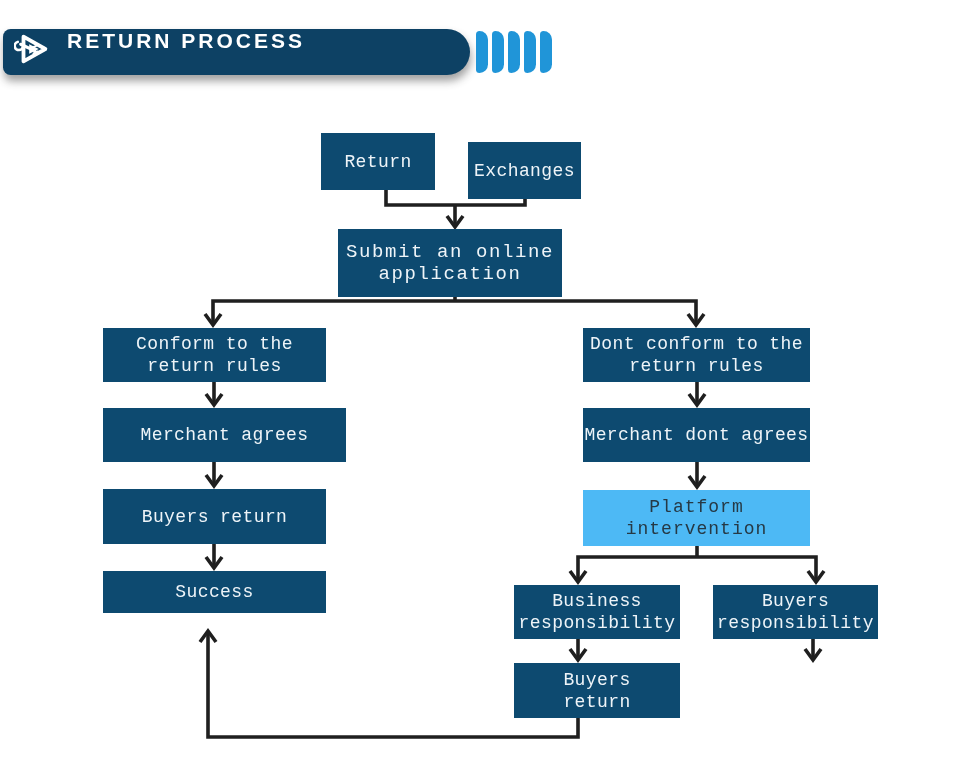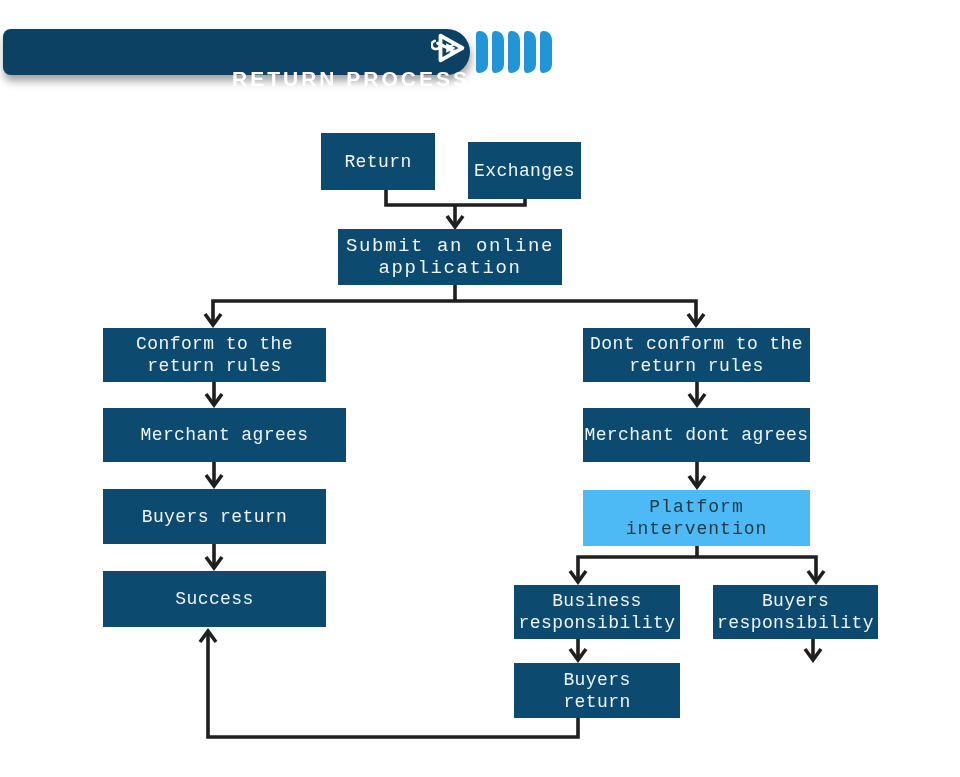--- a/index.html
+++ b/index.html
@@ -14,23 +14,22 @@
 
   
   .header-bar {
     position: absolute;
     left: 3px; top: 29px;
     width: 467px; height: 46px;
     background: var(--header-navy, #0d4164);
     border-radius: 8px 24px 24px 8px;
     box-shadow: 1px 6px 8px rgba(45,45,45,0.45);
     display: flex;
-    align-items: flex-end;
+    align-items: flex-start;
     z-index: 2;
-    flex-direction: column;
   }
   .logo-badge {
     width: 40px; height: 40px;
     margin-left: 10px;
     display: flex; align-items: center; justify-content: center;
   }
   .header-title {
     color: #ffffff;
     font-size: 21px;
     font-weight: bold;
@@ -151,39 +150,39 @@
     <path d="M805 649 L813 660 L821 649"></path>
 
     <path d="M578 718 V737 H208 V632"></path>
     <path d="M200 642 L208 631 L216 642"></path>
   </svg>
 
   <div class="node" style="left:321px; top:133px; width:114px; height:57px">Return</div>
 
   <div class="node" style="left:468px; top:142px; width:113px; height:57px">Exchanges</div>
 
-  <div class="node spaced" style="left:338px; top:229px; width:224px; height:56px">Submit an online
+  <div class="node spaced" style="left:338px; top:229px; width:224px; height:68px">Submit an online
 application</div>
 
   <div class="node" style="left:103px; top:328px; width:223px; height:54px">Conform to the
 return rules</div>
 
   <div class="node" style="left:583px; top:328px; width:227px; height:54px">Dont conform to the
 return rules</div>
 
   <div class="node" style="left:103px; top:408px; width:243px; height:54px">Merchant agrees</div>
 
   <div class="node" style="left:583px; top:408px; width:227px; height:54px">Merchant dont agrees</div>
 
   <div class="node" style="left:103px; top:489px; width:223px; height:55px">Buyers return</div>
 
   <div class="node light" style="left:583px; top:490px; width:227px; height:56px">Platform
 intervention</div>
 
-  <div class="node" style="left:103px; top:571px; width:223px; height:56px">Success</div>
+  <div class="node" style="left:103px; top:571px; width:223px; height:42px">Success</div>
 
   <div class="node" style="left:514px; top:585px; width:166px; height:54px">Business
 responsibility</div>
 
   <div class="node" style="left:713px; top:585px; width:165px; height:54px">Buyers
 responsibility</div>
 
   <div class="node" style="left:514px; top:663px; width:166px; height:55px">Buyers
 return</div>
 

